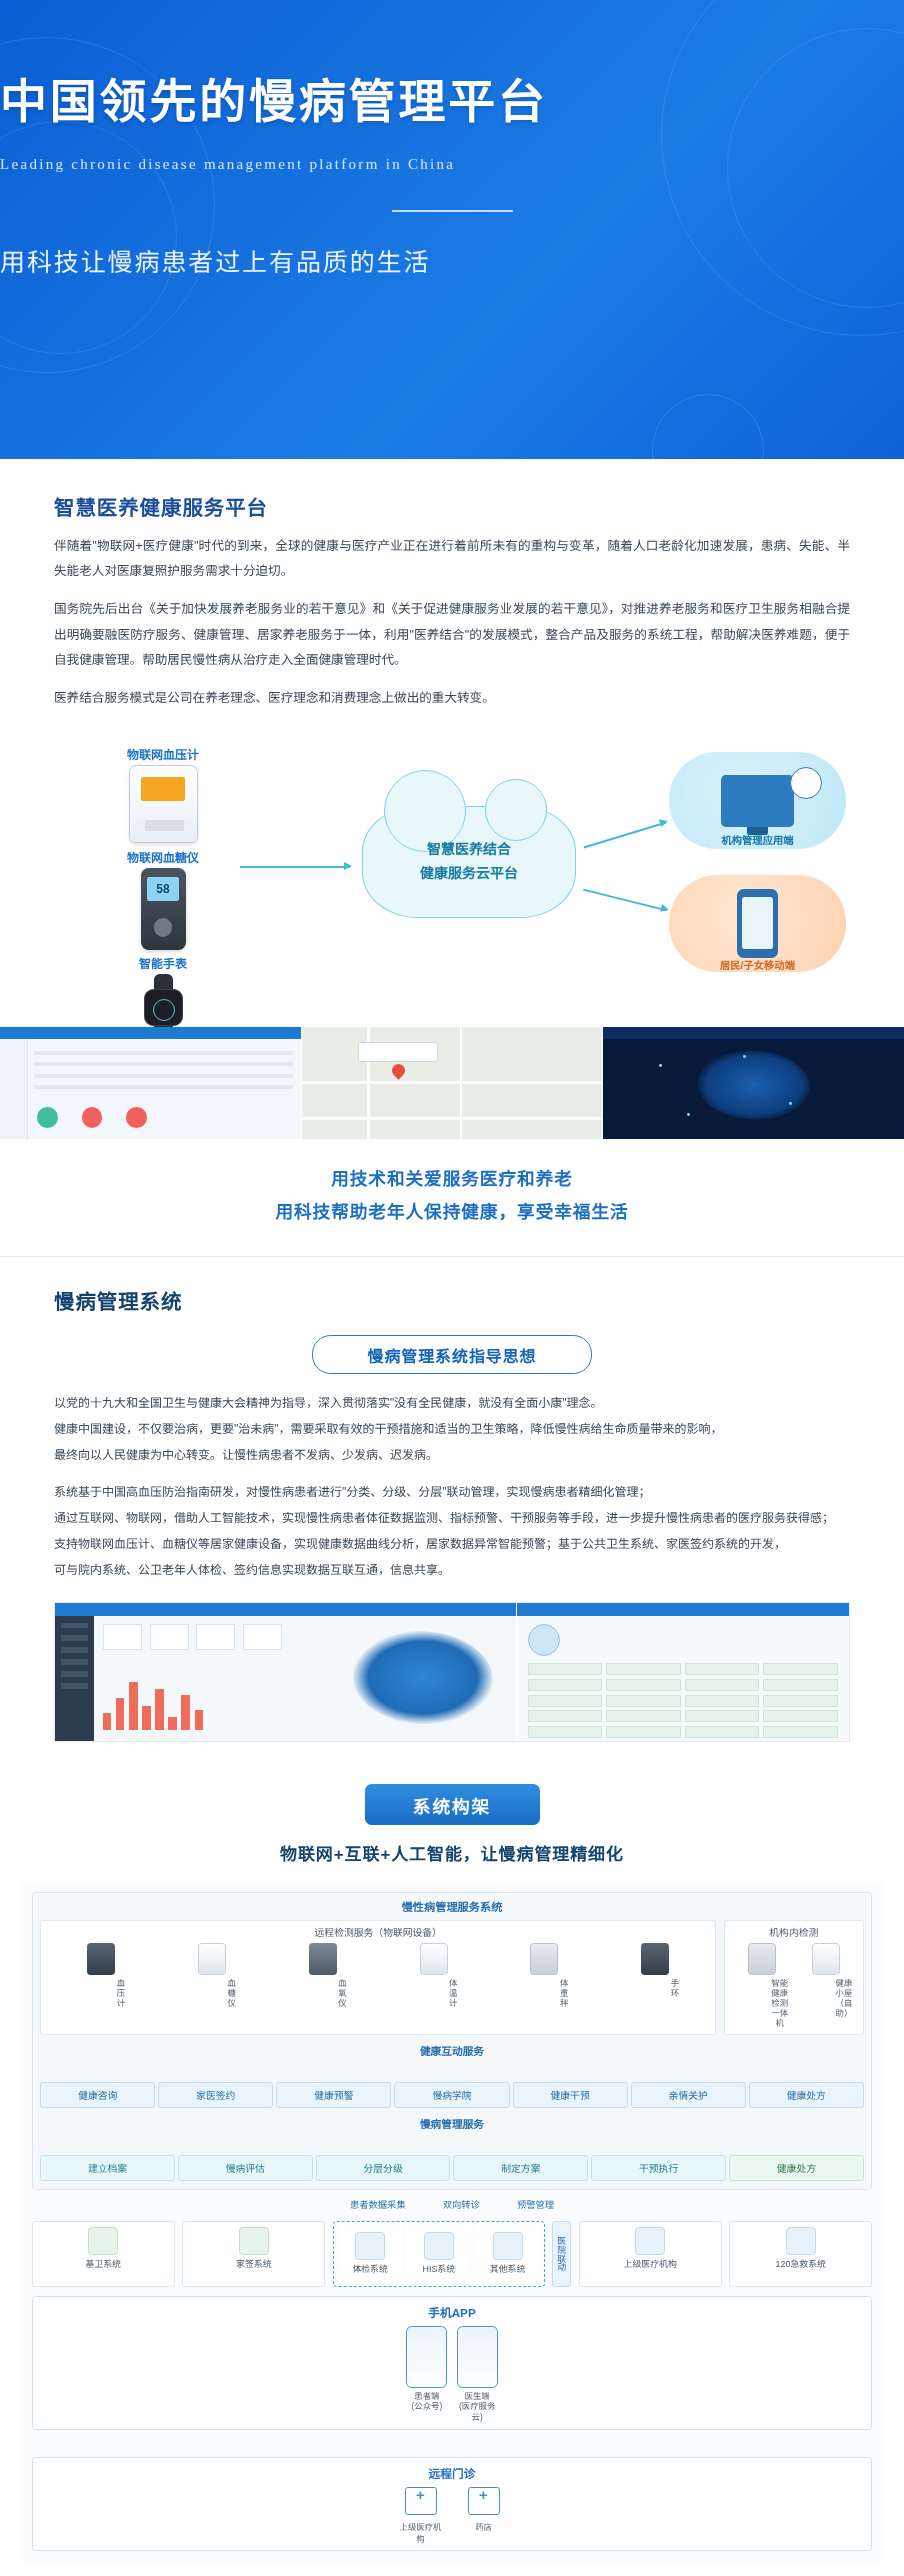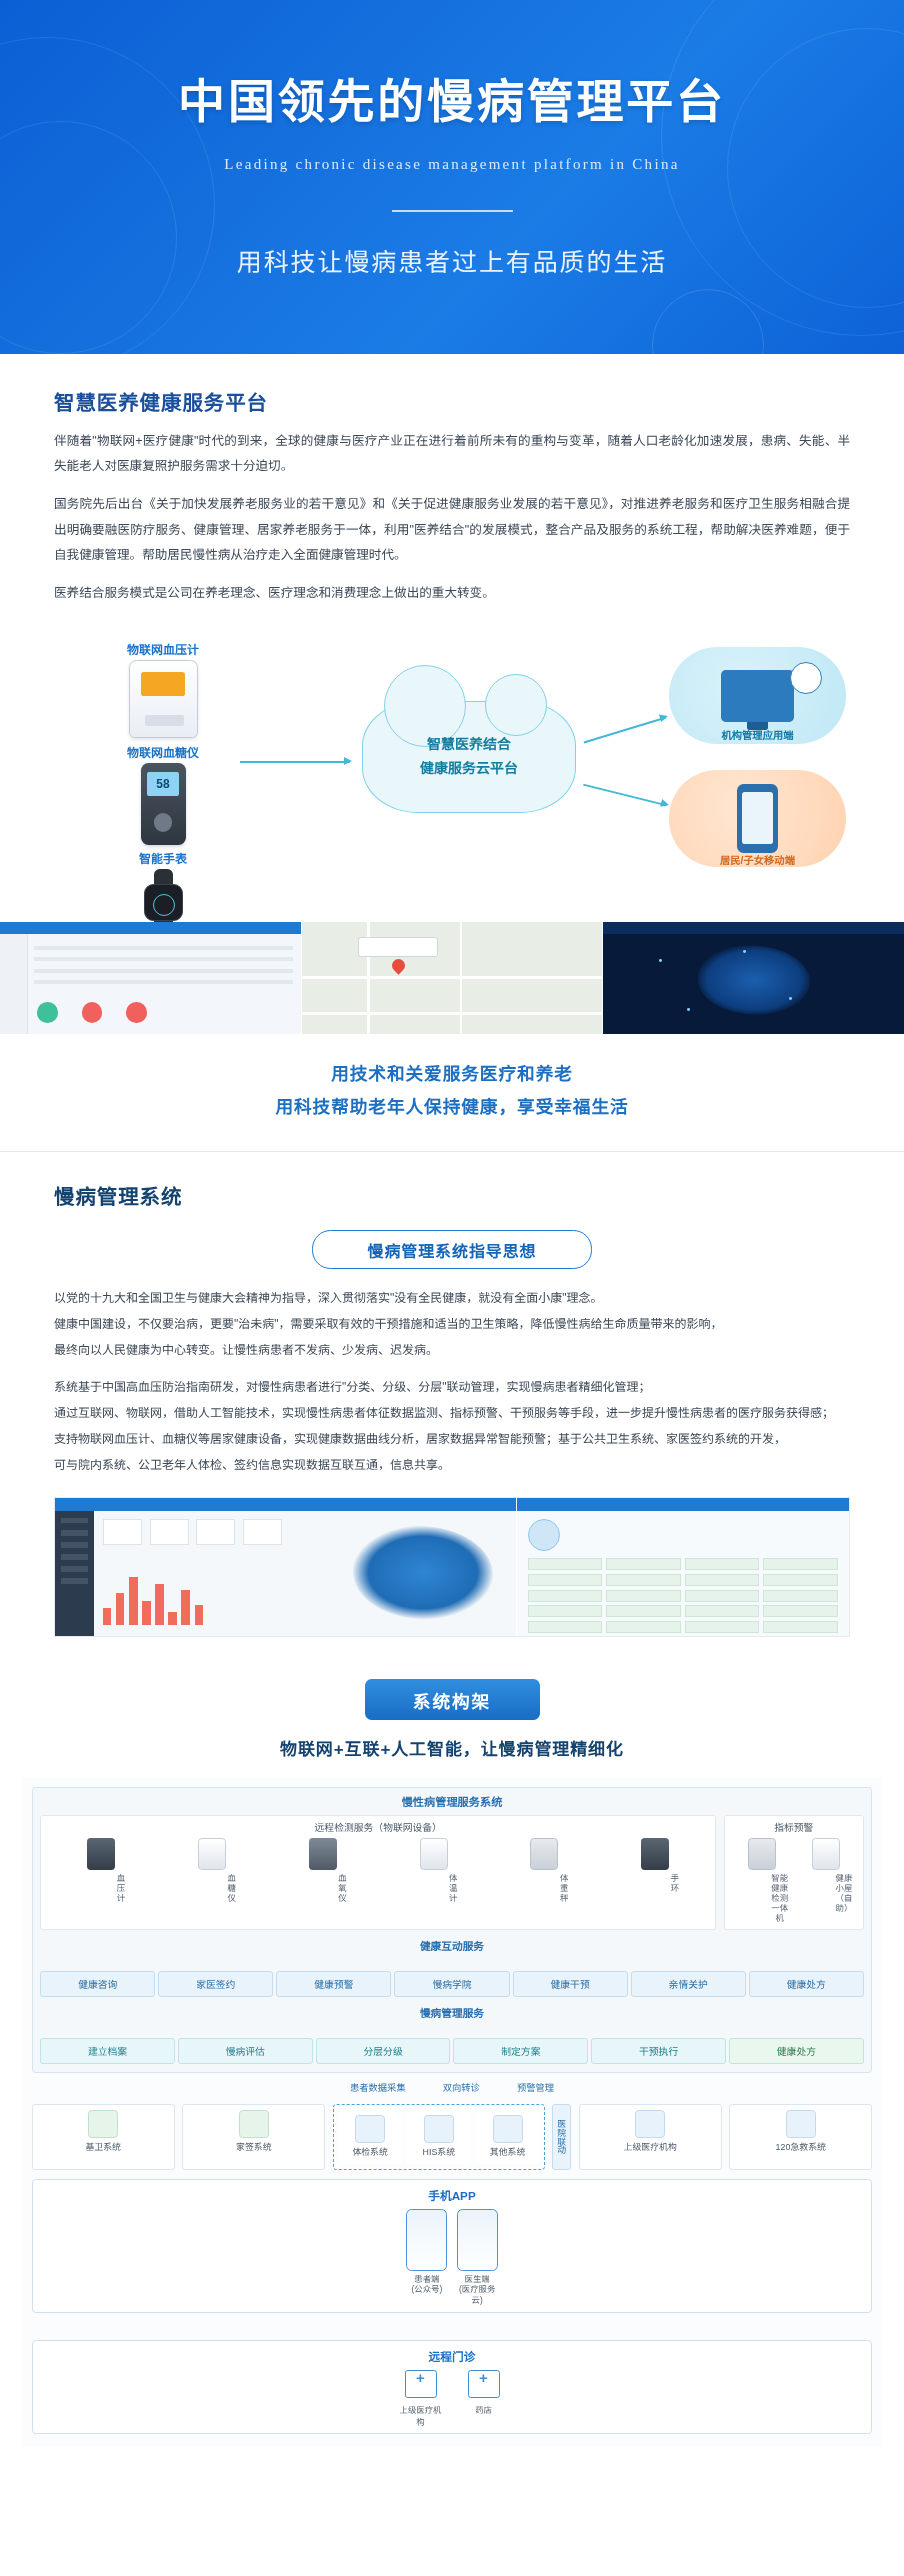--- a/index.html
+++ b/index.html
@@ -7,24 +7,24 @@
     width: 904px;
     font-family: "Liberation Sans", sans-serif;
     background: #ffffff;
     color: #333;
   }
   .page { width: 904px; position: relative; }
 
   
   .hero {
     position: relative;
-    height: 354px;
+    height: 459px;
     background: linear-gradient(135deg,#0b5fd4 0%,#1570dd 35%,#1b7ce6 60%,#0d62d6 100%);
     overflow: hidden;
-    text-align: center;
+    text-align: left;
     color: #fff;
   }
   .hero .deco {
     position: absolute;
     border: 1.9px solid rgba(255,255,255,0.10);
     border-radius: 50%;
   }
   .hero .d1 { width: 336px; height: 336px; left: -121px; top: 37px; }
   .hero .d2 { width: 233px; height: 233px; left: -56px; top: 121px; }
   .hero .d3 { width: 401px; height: 401px; right: -158px; top: -65px; }
@@ -377,21 +377,21 @@
   .dev-ico {
     width: 28px; height: 32px; margin: 0 auto 2.8px;
     background: linear-gradient(180deg,#7f8a97,#4f5a66);
     border-radius: 3.7px;
   }
   .dev-ico.w { background: linear-gradient(180deg,#ffffff,#dfe5ec); border: 0.9px solid #c6cfd9; }
   .dev-ico.b { background: linear-gradient(180deg,#5a6673,#343d48); }
   .dev-ico.r { background: linear-gradient(180deg,#e7eaee,#c9d0d8); border: 0.9px solid #b9c2cc; }
   .dev-name { font-size: 8.4px; color: #566372; line-height: 1.2; margin-left: 36px; }
 
-  .tag-row { display: flex; gap: 3px; margin-top: 18px; border-radius: 11px; }
+  .tag-row { display: flex; gap: 3px; margin-top: 24px; border-radius: 11px; }
   .tag {
     flex: 1; text-align: center;
     font-size: 9.8px; color: #2c6fa8;
     background: #e8f3fb; border: 0.9px solid #c4dcef;
     border-radius: 2.8px; padding: 4.7px 0;
   }
   .tag.green { color: #2f7d4f; background: #eaf7ef; border-color: #c4e3d0; }
   .tag.teal { color: #1f7f8c; background: #e7f6f8; border-color: #bfe3e8; }
 
   .sec-label {
@@ -662,21 +662,21 @@
                   <div class="dev-name">体重秤</div>
                 </div>
                 <div class="dev-item">
                   <div class="dev-ico b"></div>
                   <div class="dev-name">手环</div>
                 </div>
               </div>
             </div>
 
             <div class="col-box small">
-              <div class="col-title">指标预警</div>
+              <div class="col-title">机构内检测</div>
               <div class="dev-row">
                 <div class="dev-item" style="width:58px">
                   <div class="dev-ico r"></div>
                   <div class="dev-name">智能健康检测一体机</div>
                 </div>
                 <div class="dev-item" style="width:58px">
                   <div class="dev-ico w"></div>
                   <div class="dev-name">健康小屋（自助）</div>
                 </div>
               </div>

